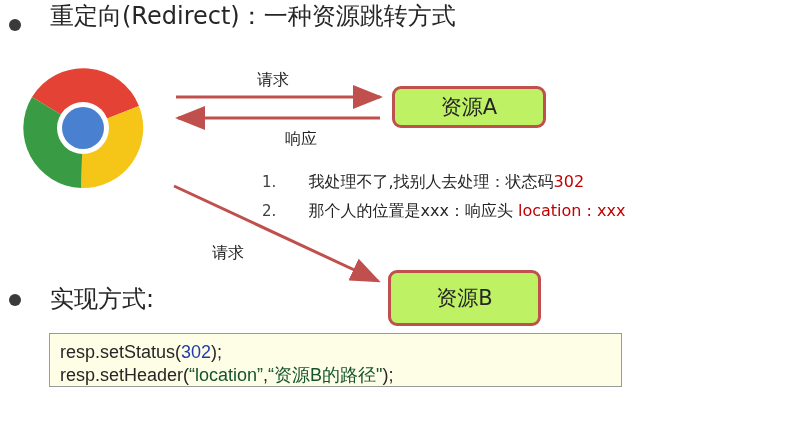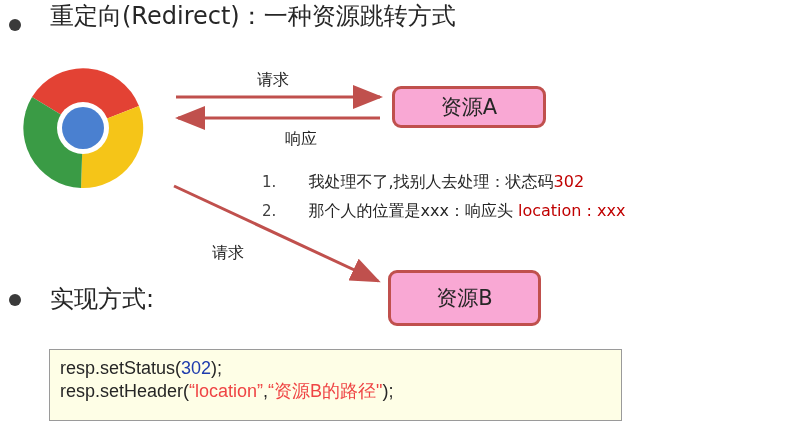--- a/index.html
+++ b/index.html
@@ -2,29 +2,29 @@
 <html><head>
 <meta charset="utf-8">
 <style>
   html, body { margin:0; padding:0; }
   body { width:805px; height:432px; background:#ffffff; position:relative; overflow:hidden;
          font-family:"DejaVu Sans","Liberation Sans",sans-serif; color:#262626; }
   .abs { position:absolute; }
   .bullet { width:12px; height:12px; border-radius:50%; background:#3a3a3a; }
   .h-title { font-size:24px; white-space:nowrap; }
   .lbl { font-size:16px; white-space:nowrap;font-family:Liberation Mono, monospace; }
-  .box { border:3px solid #c0504d; border-radius:9px; background:#f9a8d4; display:flex; align-items:center;
+  .box { border:3px solid #c0504d; border-radius:9px; background:#bef264; display:flex; align-items:center;
          justify-content:center; font-size:21px; box-sizing:border-box; }
   .item { font-size:16px; white-space:nowrap; }
   .num { font-size:15px; color:#404040; }
   .red { color:#c00000; }
   .code { background:#fefee6; border:1px solid #9a9a9a; box-sizing:border-box;
           font-family:"Liberation Sans",sans-serif; font-size:18px; padding:7px 10px; line-height:23px; }
   .blue { color:#1f3cad; }
-  .green { color:#ef4444; }
+  .green { color:#14532d; }
 </style>
 </head>
 <body>
 
 <div class="abs bullet" style="left:9px;top:19px;"></div>
 <div class="abs h-title" style="left:50px;top:0;text-align:right;">重定向(Redirect)：一种资源跳转方式</div>
 
 <svg class="abs" style="left:21px;top:66px;" width="124" height="124" viewBox="-62 -62 124 124">
   <path d="M0,0 L-51,-31 A60,60 0 0 1 56,-22 Z" fill="#e34234"></path>
   <path d="M0,0 L56,-22 A60,60 0 0 1 -2,60 Z" fill="#f5c518"></path>
@@ -58,16 +58,16 @@
   <span style="display:inline-block;width:22px;"></span>
   <span>那个人的位置是xxx：响应头 </span><span class="red">location : xxx</span>
 </div>
 
 <div class="abs lbl" style="left:212px;top:243px;">请求</div>
 <div class="abs box" style="left:388px;top:270px;width:153px;height:56px;">资源B</div>
 
 <div class="abs bullet" style="left:9px;top:294px;"></div>
 <div class="abs h-title" style="left:50px;top:283px;">实现方式:</div>
 
-<div class="abs code" style="left:49px;top:333px;width:573px;height:72px;margin-top:16px;">
+<div class="abs code" style="left:49px;top:333px;width:573px;height:54px;">
   <div><span>resp.setStatus(</span><span class="blue">302</span><span>);</span></div>
   <div><span>resp.setHeader(</span><span class="green">“location”</span><span>,</span><span class="green">“资源B的路径"</span><span>);</span></div>
 </div>
 
 </body></html>

